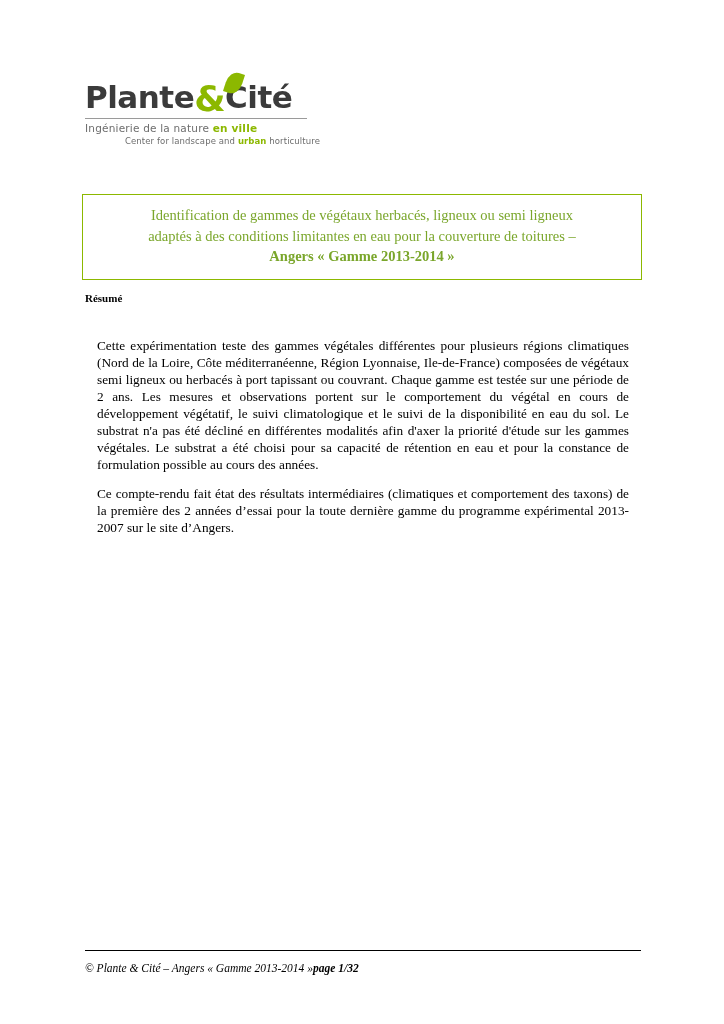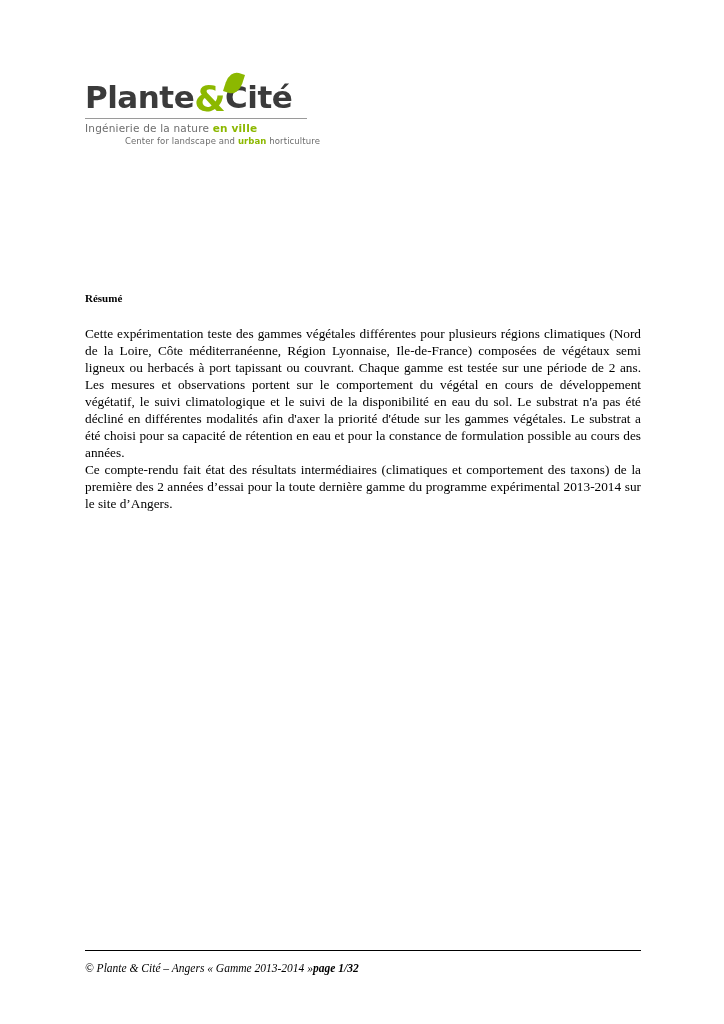--- a/index.html
+++ b/index.html
@@ -122,21 +122,21 @@
     position: absolute;
     left: 85px;
     top: 325px;
     width: 556px;
     font-size: 13.3px;
     line-height: 1.28;
     text-align: justify;
     font-family: "Liberation Serif", serif;
   }
   .body-text p {
-    margin: 0;
+    margin: 12px;
   }
 
   
   .footer-rule {
     position: absolute;
     left: 85px;
     top: 950px;
     width: 556px;
     height: 1px;
     background: #000000;
@@ -165,25 +165,30 @@
   <div class="logo-block">
     <div class="logo-wordmark">
       <span>Plante</span><span class="amp">&amp;</span><span>Cité</span>
       <span class="logo-leaf"></span>
     </div>
     <div class="logo-rule"></div>
     <div class="logo-tag1"><span>Ingénierie de la nature </span><span class="hl">en ville</span></div>
     <div class="logo-tag2"><span>Center for landscape and </span><span class="hl">urban</span><span> horticulture</span></div>
   </div>
 
+  <div class="title-box">
+    <div class="title-line">Identification de gammes de végétaux herbacés, ligneux ou semi ligneux</div>
+    <div class="title-line">adaptés à des conditions limitantes en eau pour la couverture de toitures –</div>
+    <div class="title-line bold">Angers « Gamme 2013-2014 »</div>
+  </div>
 
   <div class="section-heading">Résumé</div>
   <div class="body-text">
     <p>Cette expérimentation teste des gammes végétales différentes pour plusieurs régions climatiques (Nord de la Loire, Côte méditerranéenne, Région Lyonnaise, Ile-de-France) composées de végétaux semi ligneux ou herbacés à port tapissant ou couvrant. Chaque gamme est testée sur une période de 2 ans. Les mesures et observations portent sur le comportement du végétal en cours de développement végétatif, le suivi climatologique et le suivi de la disponibilité en eau du sol. Le substrat n'a pas été décliné en différentes modalités afin d'axer la priorité d'étude sur les gammes végétales. Le substrat a été choisi pour sa capacité de rétention en eau et pour la constance de formulation possible au cours des années.</p>
-    <p>Ce compte-rendu fait état des résultats intermédiaires (climatiques et comportement des taxons) de la première des 2 années d’essai pour la toute dernière gamme du programme expérimental 2013-2014 sur le site d’Angers.</p>
+    <p>Ce compte-rendu fait état des résultats intermédiaires (climatiques et comportement des taxons) de la première des 2 années d’essai pour la toute dernière gamme du programme expérimental 2013-2007 sur le site d’Angers.</p>
   </div>
 
   <div class="footer-rule"></div>
   <div class="footer">
     <div class="footer-left">© Plante &amp; Cité – Angers « Gamme 2013-2014 »</div>
     <div class="footer-right">page 1/32</div>
   </div>
 
 </div>
 

